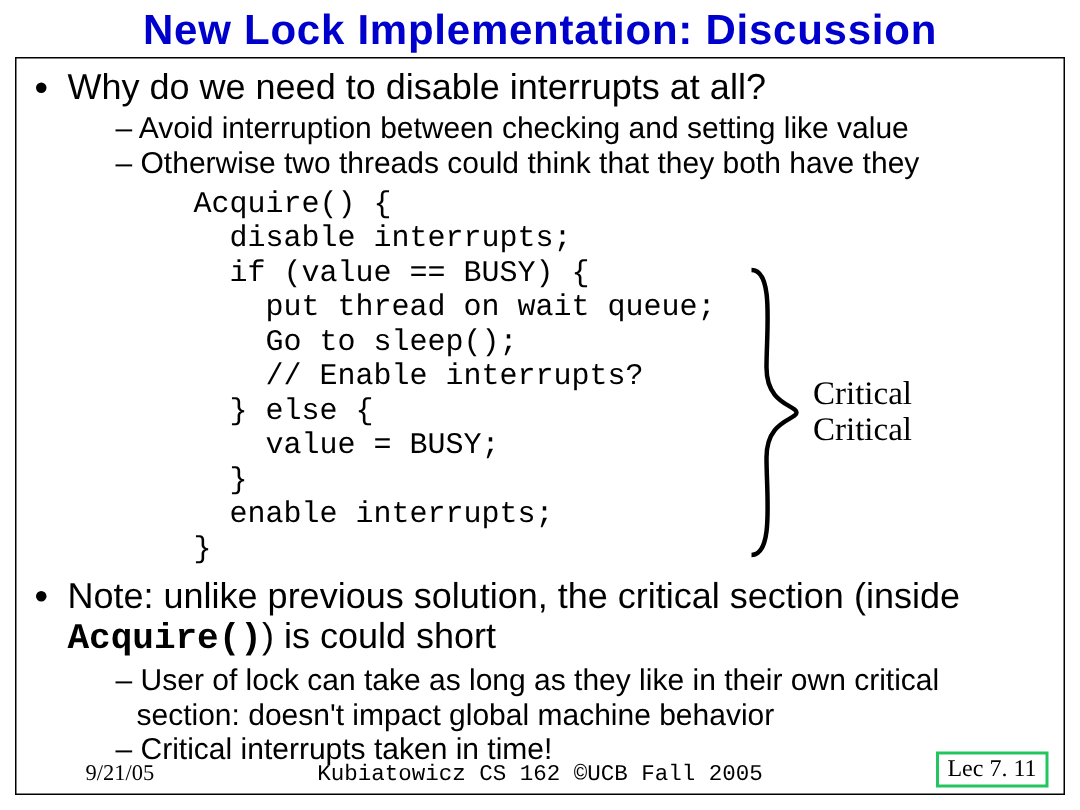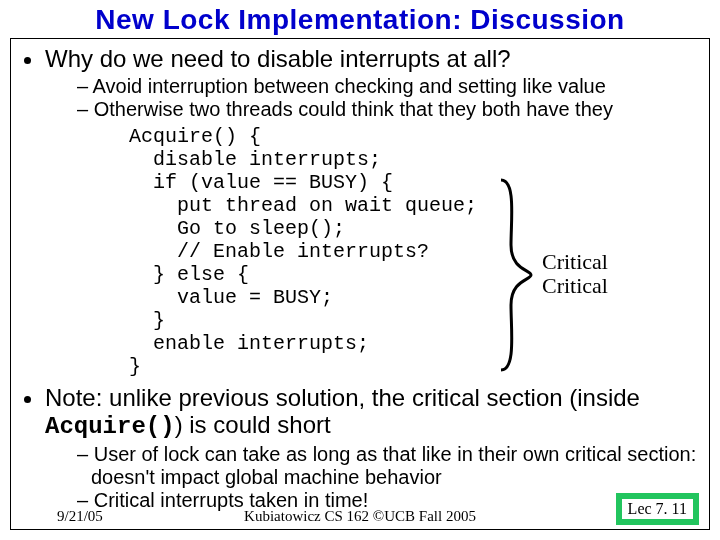--- a/index.html
+++ b/index.html
@@ -105,26 +105,27 @@
     left: 0;
     bottom: 0;
     margin-left: 36px;
   }
   .footer-center {
     position: absolute;
     left: 0;
     right: 0;
     text-align: center;
     bottom: 0;
+    font-family: Liberation Mono, monospace;
   }
   .footer-right-box {
     position: absolute;
     right: 0;
     bottom: 0;
-    border: 6px solid #22c55e;
+    border: 2px solid #22c55e;
     padding: 1px 6px;
     font-size: 16px;
     background: #fff;
   }
 </style>
 </head>
 <body>
 
 <div class="slide">
   <div class="title">New Lock Implementation: Discussion</div>
@@ -163,21 +164,21 @@
       <div class="crit-label">
         <span>Critical</span><br>
         <span>Critical</span>
       </div>
     </div>
 
     <ul class="level1">
       <li>
         <span>Note: unlike previous solution, the critical section (inside </span><span class="mono">Acquire()</span><span>) is could short</span>
         <ul class="level2">
-          <li>User of lock can take as long as that like in their own critical section: doesn't impact global machine behavior</li>
+          <li>User of lock can take as long as they like in their own critical section: doesn't impact global machine behavior</li>
           <li>Critical interrupts taken in time!</li>
         </ul>
       </li>
     </ul>
 
     <div class="footer">
       <span class="footer-left">9/21/05</span>
       <span class="footer-center">Kubiatowicz CS 162 ©UCB Fall 2005</span>
       <span class="footer-right-box">Lec 7. 11</span>
     </div>

